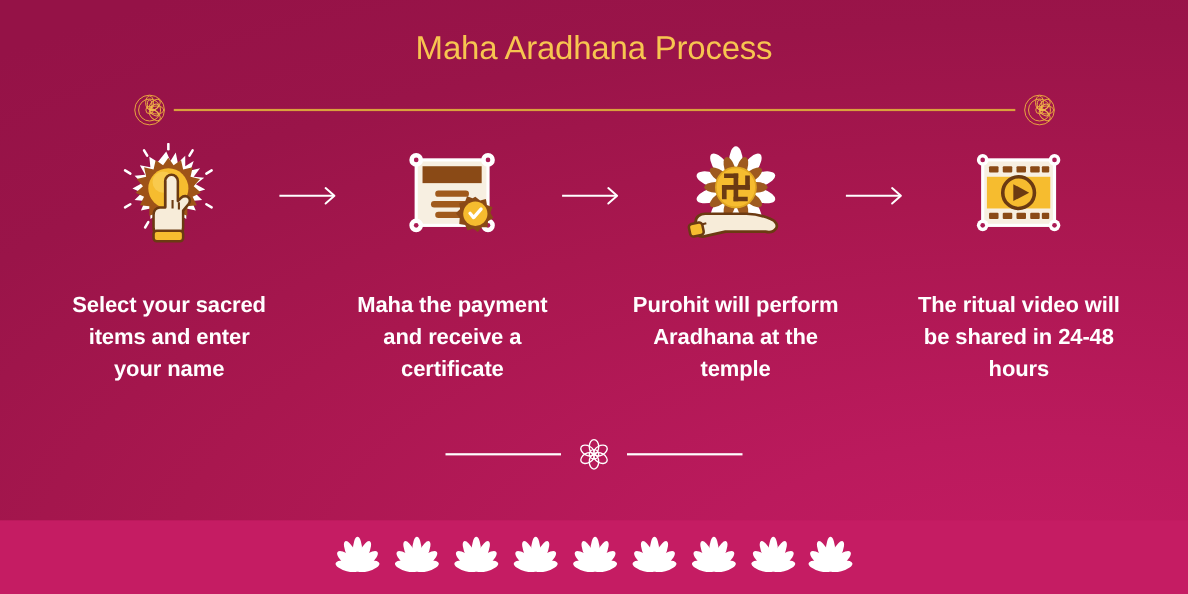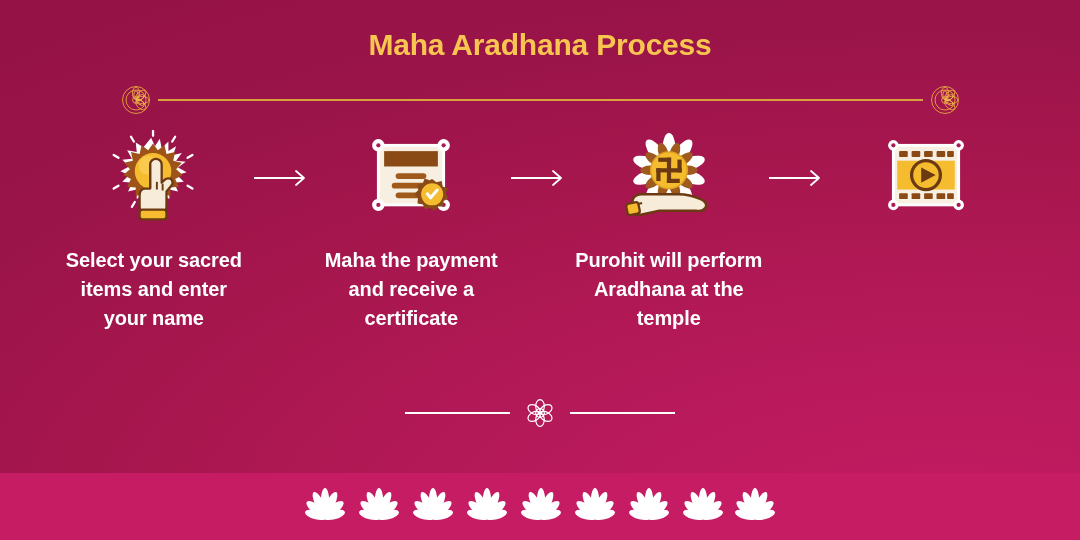--- a/index.html
+++ b/index.html
@@ -20,21 +20,21 @@
   }
 
   
   #title {
     position: absolute;
     top: 28px;
     left: 0;
     width: 1080px;
     text-align: center;
     font-size: 30px;
-    font-weight: bold;
+    font-weight: normal;
     letter-spacing: -0.2px;
     color: #f7c550;
     white-space: nowrap;
   }
 
   
   #top-divider {
     position: absolute;
     top: 82px;
     left: 118px;
@@ -74,21 +74,21 @@
     flex-direction: column;
     align-items: center;
   }
   .step-icon {
     height: 100px;
     display: flex;
     align-items: center;
     justify-content: center;
   }
   .step-label {
-    margin-top: 18px;
+    margin-top: 36px;
     text-align: center;
     color: #ffffff;
     font-size: 20px;
     font-weight: bold;
     line-height: 1.45;
     letter-spacing: -0.1px;
   }
   .arrow {
     width: 70px;
     flex: 0 0 70px;
@@ -397,20 +397,21 @@
             <circle cx="84" cy="78" r="5.5"></circle>
           </g>
           <g fill="#ab1a55">
             <circle cx="16" cy="16" r="2.2"></circle>
             <circle cx="84" cy="16" r="2.2"></circle>
             <circle cx="16" cy="78" r="2.2"></circle>
             <circle cx="84" cy="78" r="2.2"></circle>
           </g>
         </svg>
       </div>
+      <div class="step-label">The ritual video will be shared in 24-48 hours</div>
     </div>
 
   </div>
 
   <div id="bottom-ornament">
     <div class="seg left"></div>
     <div class="seg right"></div>
     <div class="flower">
       <svg viewBox="0 0 34 34" width="34" height="34" aria-hidden="true">
         <g fill="none" stroke="#ffffff" stroke-width="1.2">

